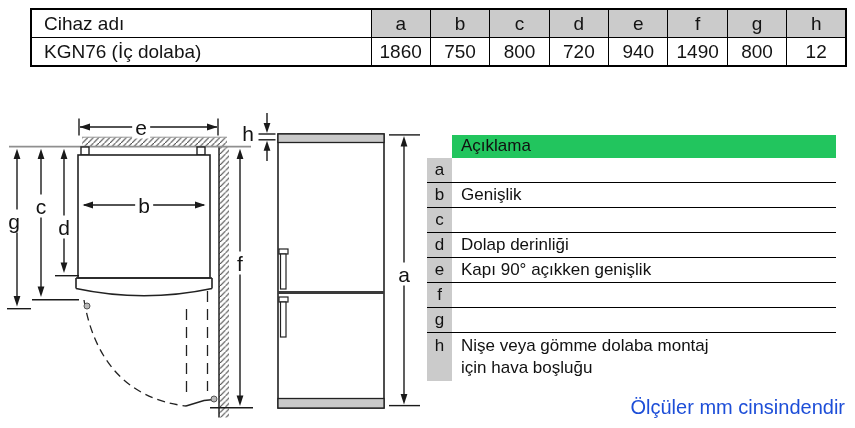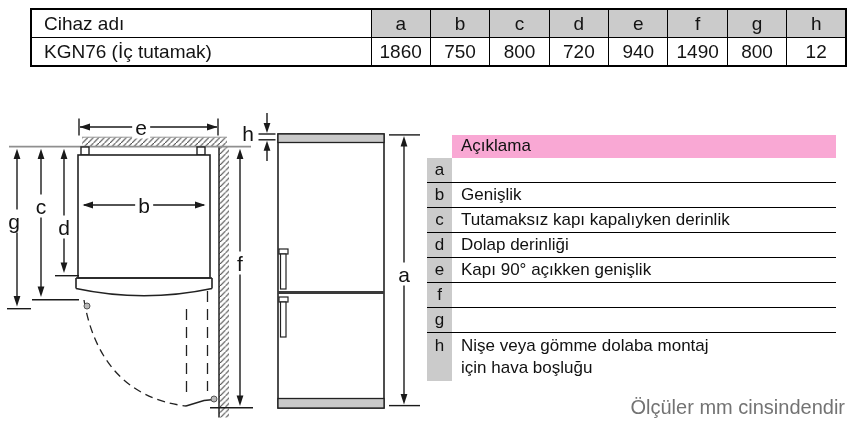--- a/index.html
+++ b/index.html
@@ -31,27 +31,27 @@
   .legend-row { display:flex; align-items:center; min-height:24px; border-bottom:1.4px solid #000; }
   .legend-row.hdr-row { border-bottom:none; min-height:23px; }
   .legend-row.last-row { border-bottom:none; align-items:flex-start; min-height:48px; }
   .key-cell {
     width:25px; align-self:stretch; background:#cbcbcb; display:flex;
     align-items:center; justify-content:center; font-size:17px; flex:none;
   }
   .legend-row.last-row .key-cell { align-items:flex-start; padding-top:3px; }
   .key-cell.empty { background:transparent; }
   .desc-cell { flex:1; font-size:17px; padding-left:9px; line-height:1.32; }
-  .desc-cell.hdr-cell { background:#f9a8d4; align-self:stretch; display:flex; align-items:center; }
+  .desc-cell.hdr-cell { background:#22c55e; align-self:stretch; display:flex; align-items:center; }
   .legend-row.last-row .desc-cell { padding-top:2px; }
   .wrap-limit { display:inline-block; max-width:252px; }
   
   .footer-note {
     position:absolute; left:430px; top:396px; width:415px; text-align:right;
-    font-size:20px; z-index:3; color:#737373;
+    font-size:20px; z-index:3; color:#1d4ed8;
   }
 </style>
 </head>
 <body>
 
 <div class="canvas">
 
   <table class="dim-table">
     <colgroup>
       <col style="width:340px">
@@ -70,21 +70,21 @@
       <td class="letter">a</td>
       <td class="letter">b</td>
       <td class="letter">c</td>
       <td class="letter">d</td>
       <td class="letter">e</td>
       <td class="letter">f</td>
       <td class="letter">g</td>
       <td class="letter">h</td>
     </tr>
     <tr>
-      <td class="name-cell">KGN76 (İç tutamak)</td>
+      <td class="name-cell">KGN76 (İç dolaba)</td>
       <td>1860</td>
       <td>750</td>
       <td>800</td>
       <td>720</td>
       <td>940</td>
       <td>1490</td>
       <td>800</td>
       <td>12</td>
     </tr>
   </tbody>
@@ -215,21 +215,20 @@
     </div>
     <div class="legend-row">
       <div class="key-cell">a</div>
     </div>
     <div class="legend-row">
       <div class="key-cell">b</div>
       <div class="desc-cell">Genişlik</div>
     </div>
     <div class="legend-row">
       <div class="key-cell">c</div>
-      <div class="desc-cell">Tutamaksız kapı kapalıyken derinlik</div>
     </div>
     <div class="legend-row">
       <div class="key-cell">d</div>
       <div class="desc-cell">Dolap derinliği</div>
     </div>
     <div class="legend-row">
       <div class="key-cell">e</div>
       <div class="desc-cell">Kapı 90° açıkken genişlik</div>
     </div>
     <div class="legend-row">

